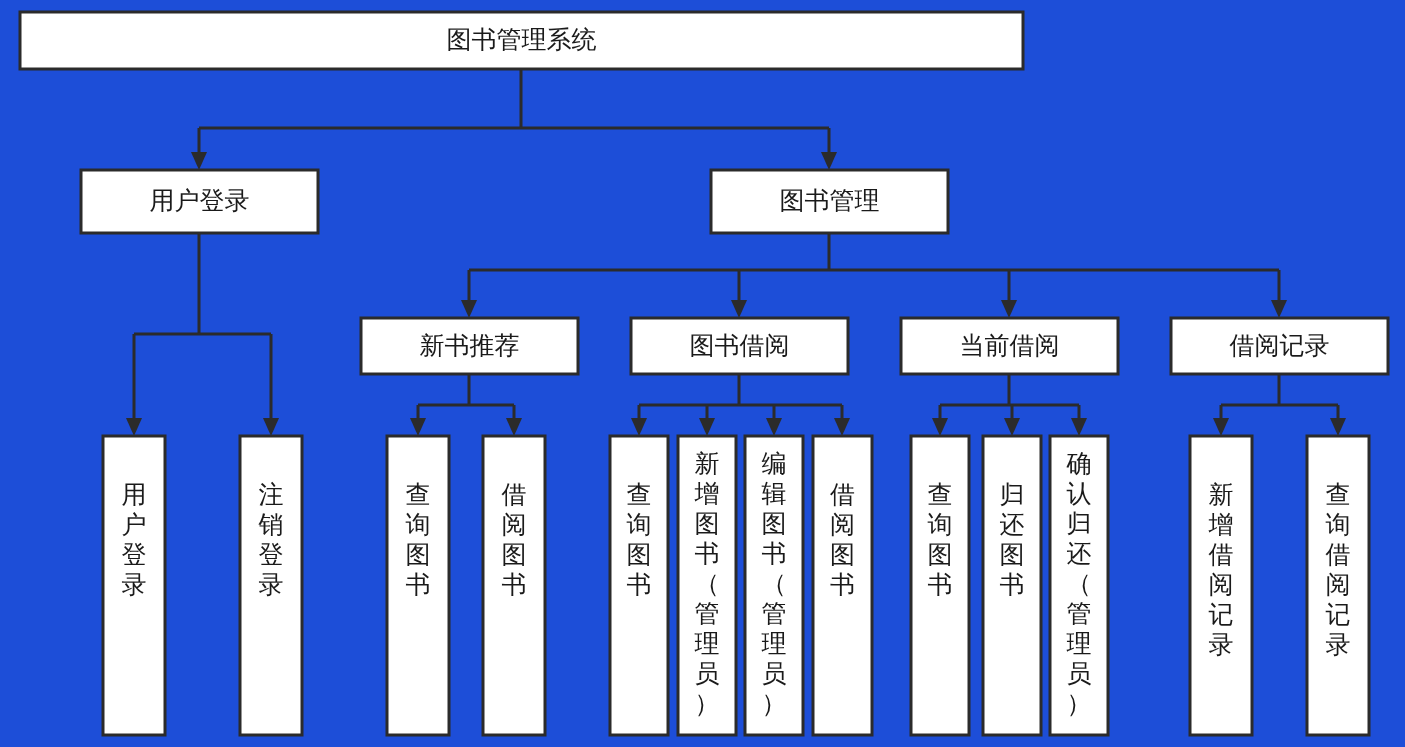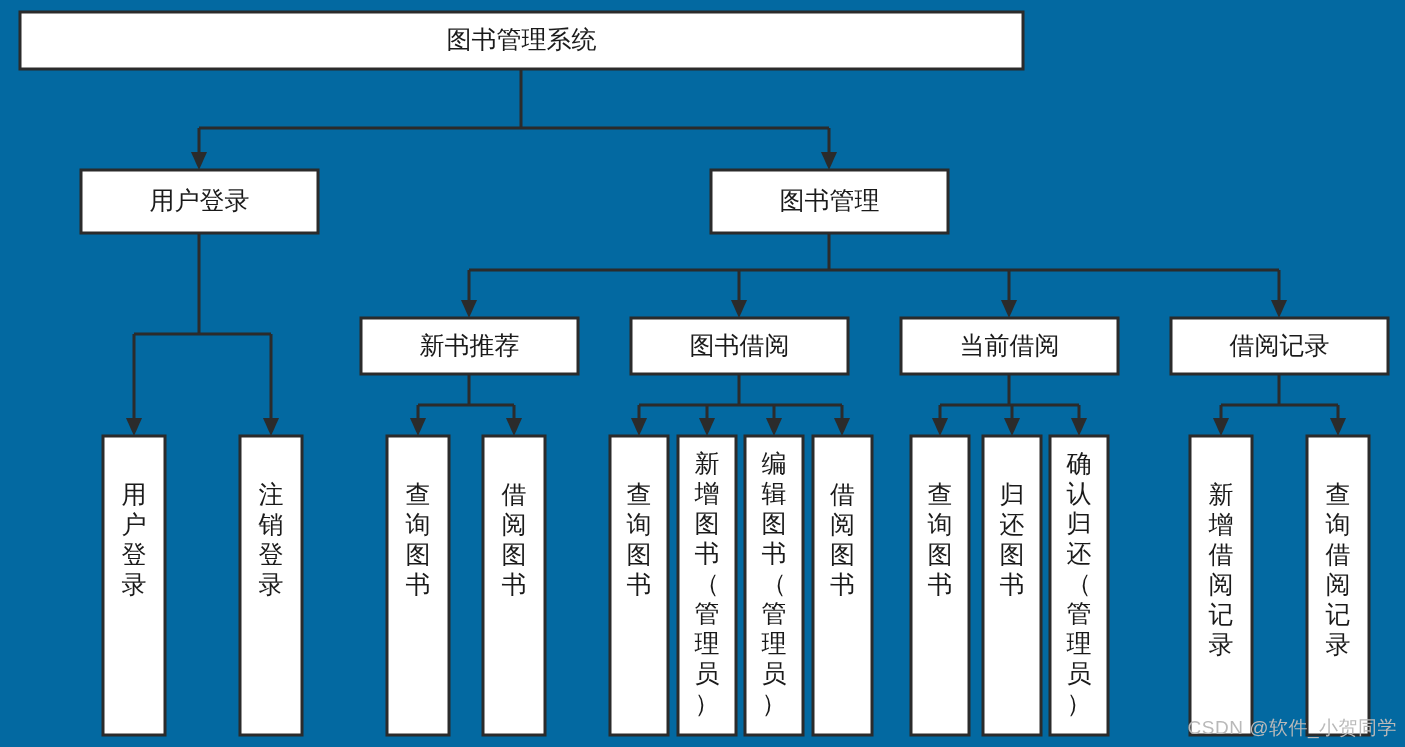--- a/index.html
+++ b/index.html
@@ -8,21 +8,21 @@
     padding: 0;
     background: #ffffff;
   }
   body {
     font-family: "Liberation Sans", "DejaVu Sans", sans-serif;
   }
   #diagram-root {
     position: relative;
     width: 1405px;
     height: 747px;
-    background: #0369a1;
+    background: #1d4ed8;
     overflow: hidden;
   }
   svg.chart-canvas {
     position: absolute;
     left: 0;
     top: 0;
     width: 1405px;
     height: 747px;
     display: block;
   }
@@ -199,14 +199,13 @@
         <g>
           <rect x="1190" y="436" width="62" height="299" class="node-box"></rect>
           <text x="1221" y="503" class="node-label-vertical"><tspan x="1221" dy="0">新</tspan><tspan x="1221" dy="30">增</tspan><tspan x="1221" dy="30">借</tspan><tspan x="1221" dy="30">阅</tspan><tspan x="1221" dy="30">记</tspan><tspan x="1221" dy="30">录</tspan></text>
         </g>
         <g>
           <rect x="1307" y="436" width="62" height="299" class="node-box"></rect>
           <text x="1338" y="503" class="node-label-vertical"><tspan x="1338" dy="0">查</tspan><tspan x="1338" dy="30">询</tspan><tspan x="1338" dy="30">借</tspan><tspan x="1338" dy="30">阅</tspan><tspan x="1338" dy="30">记</tspan><tspan x="1338" dy="30">录</tspan></text>
         </g>
       </g>
   </svg>
-  <div class="watermark-text">CSDN @软件_小贺同学</div>
 </div>
 
 </body></html>

